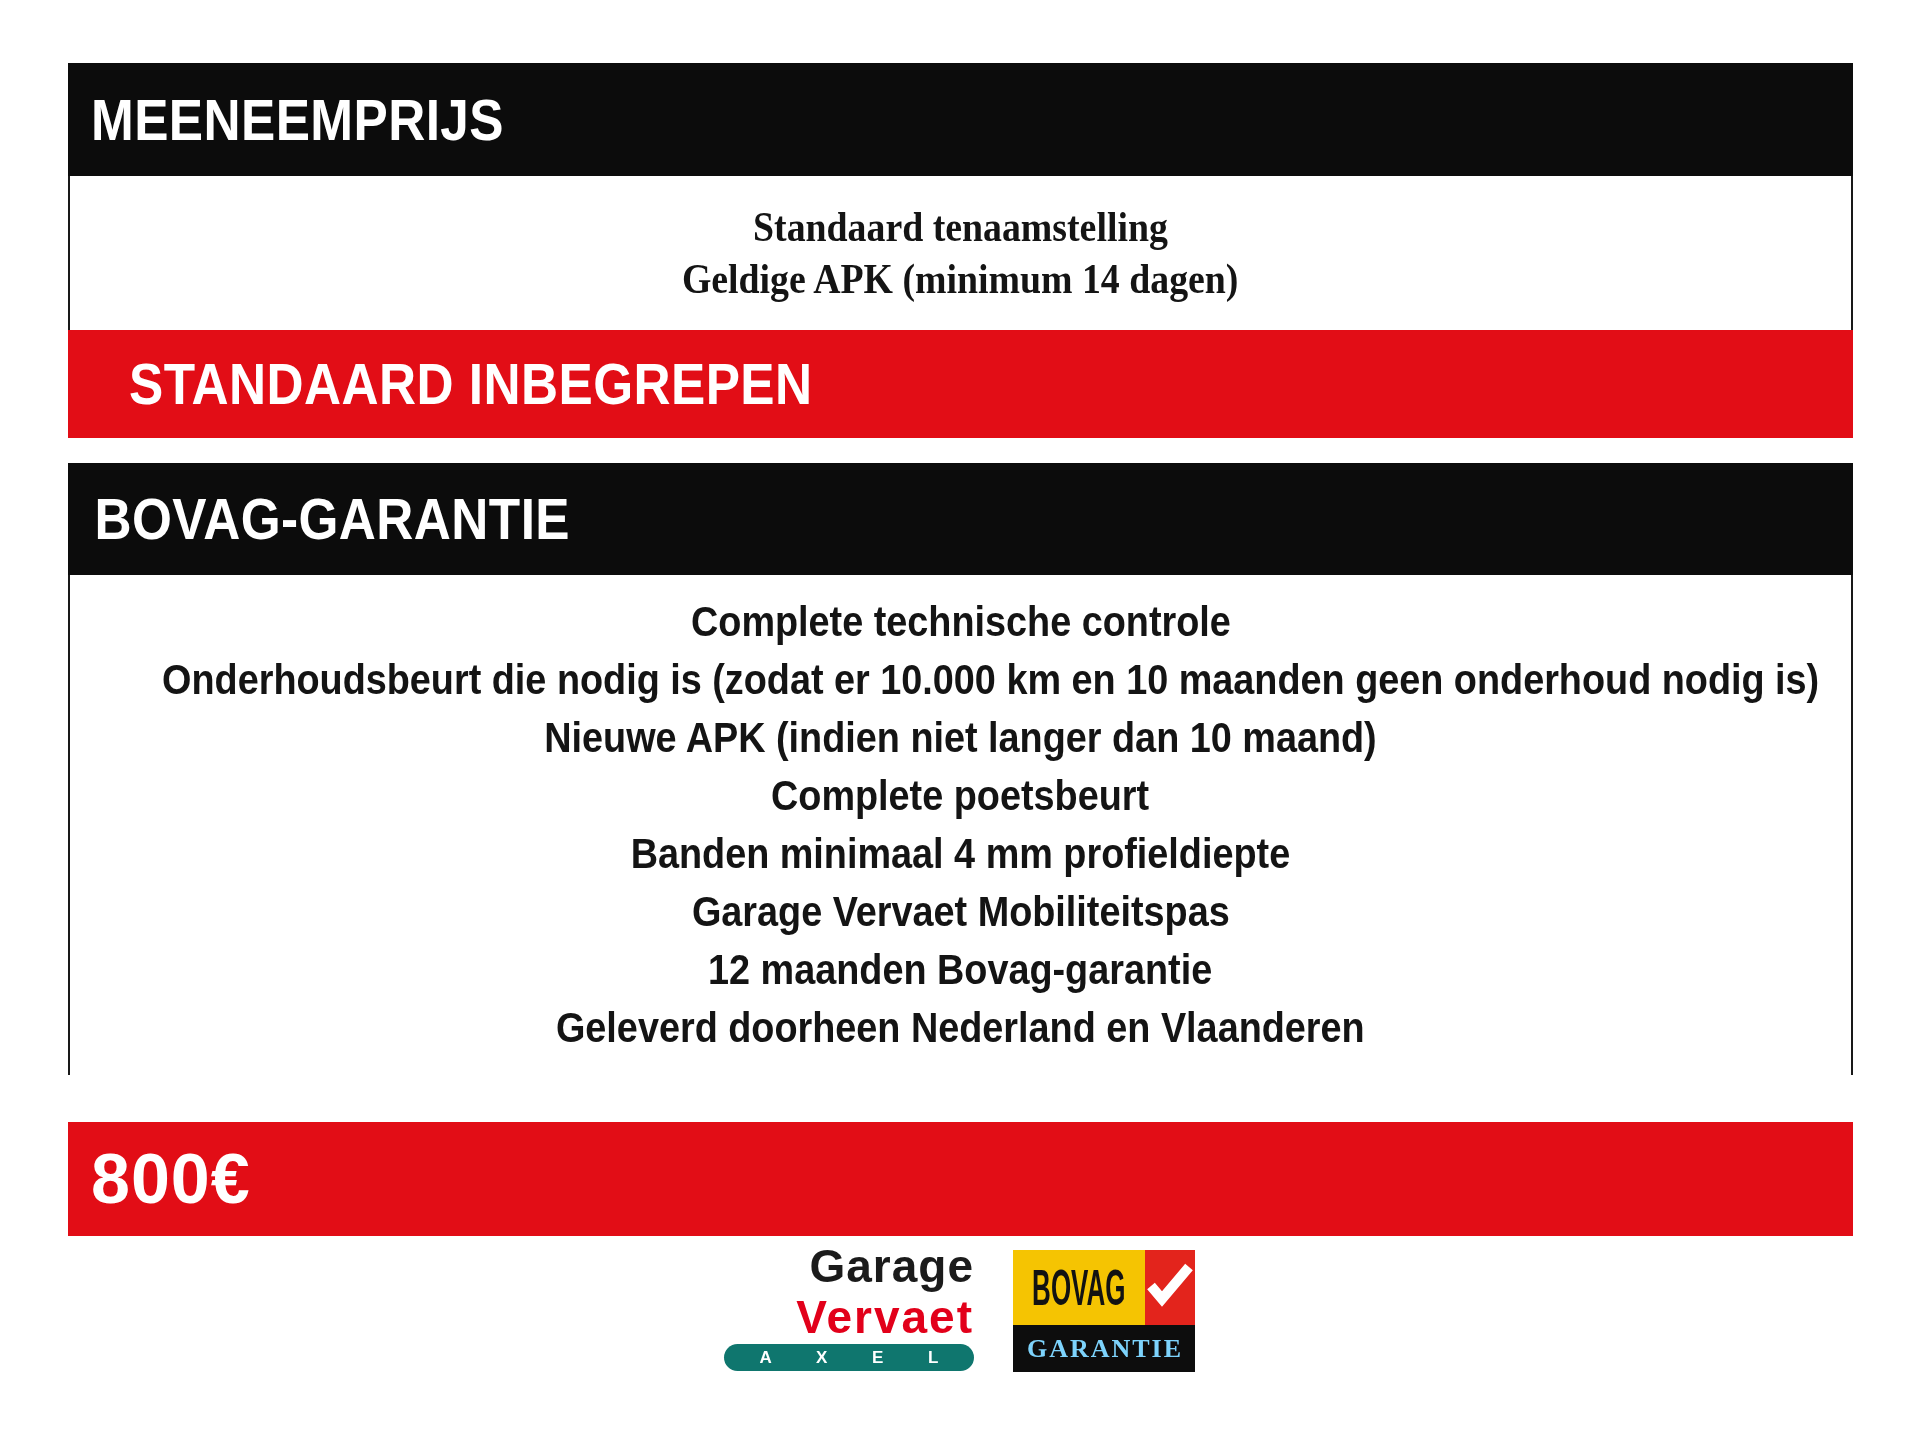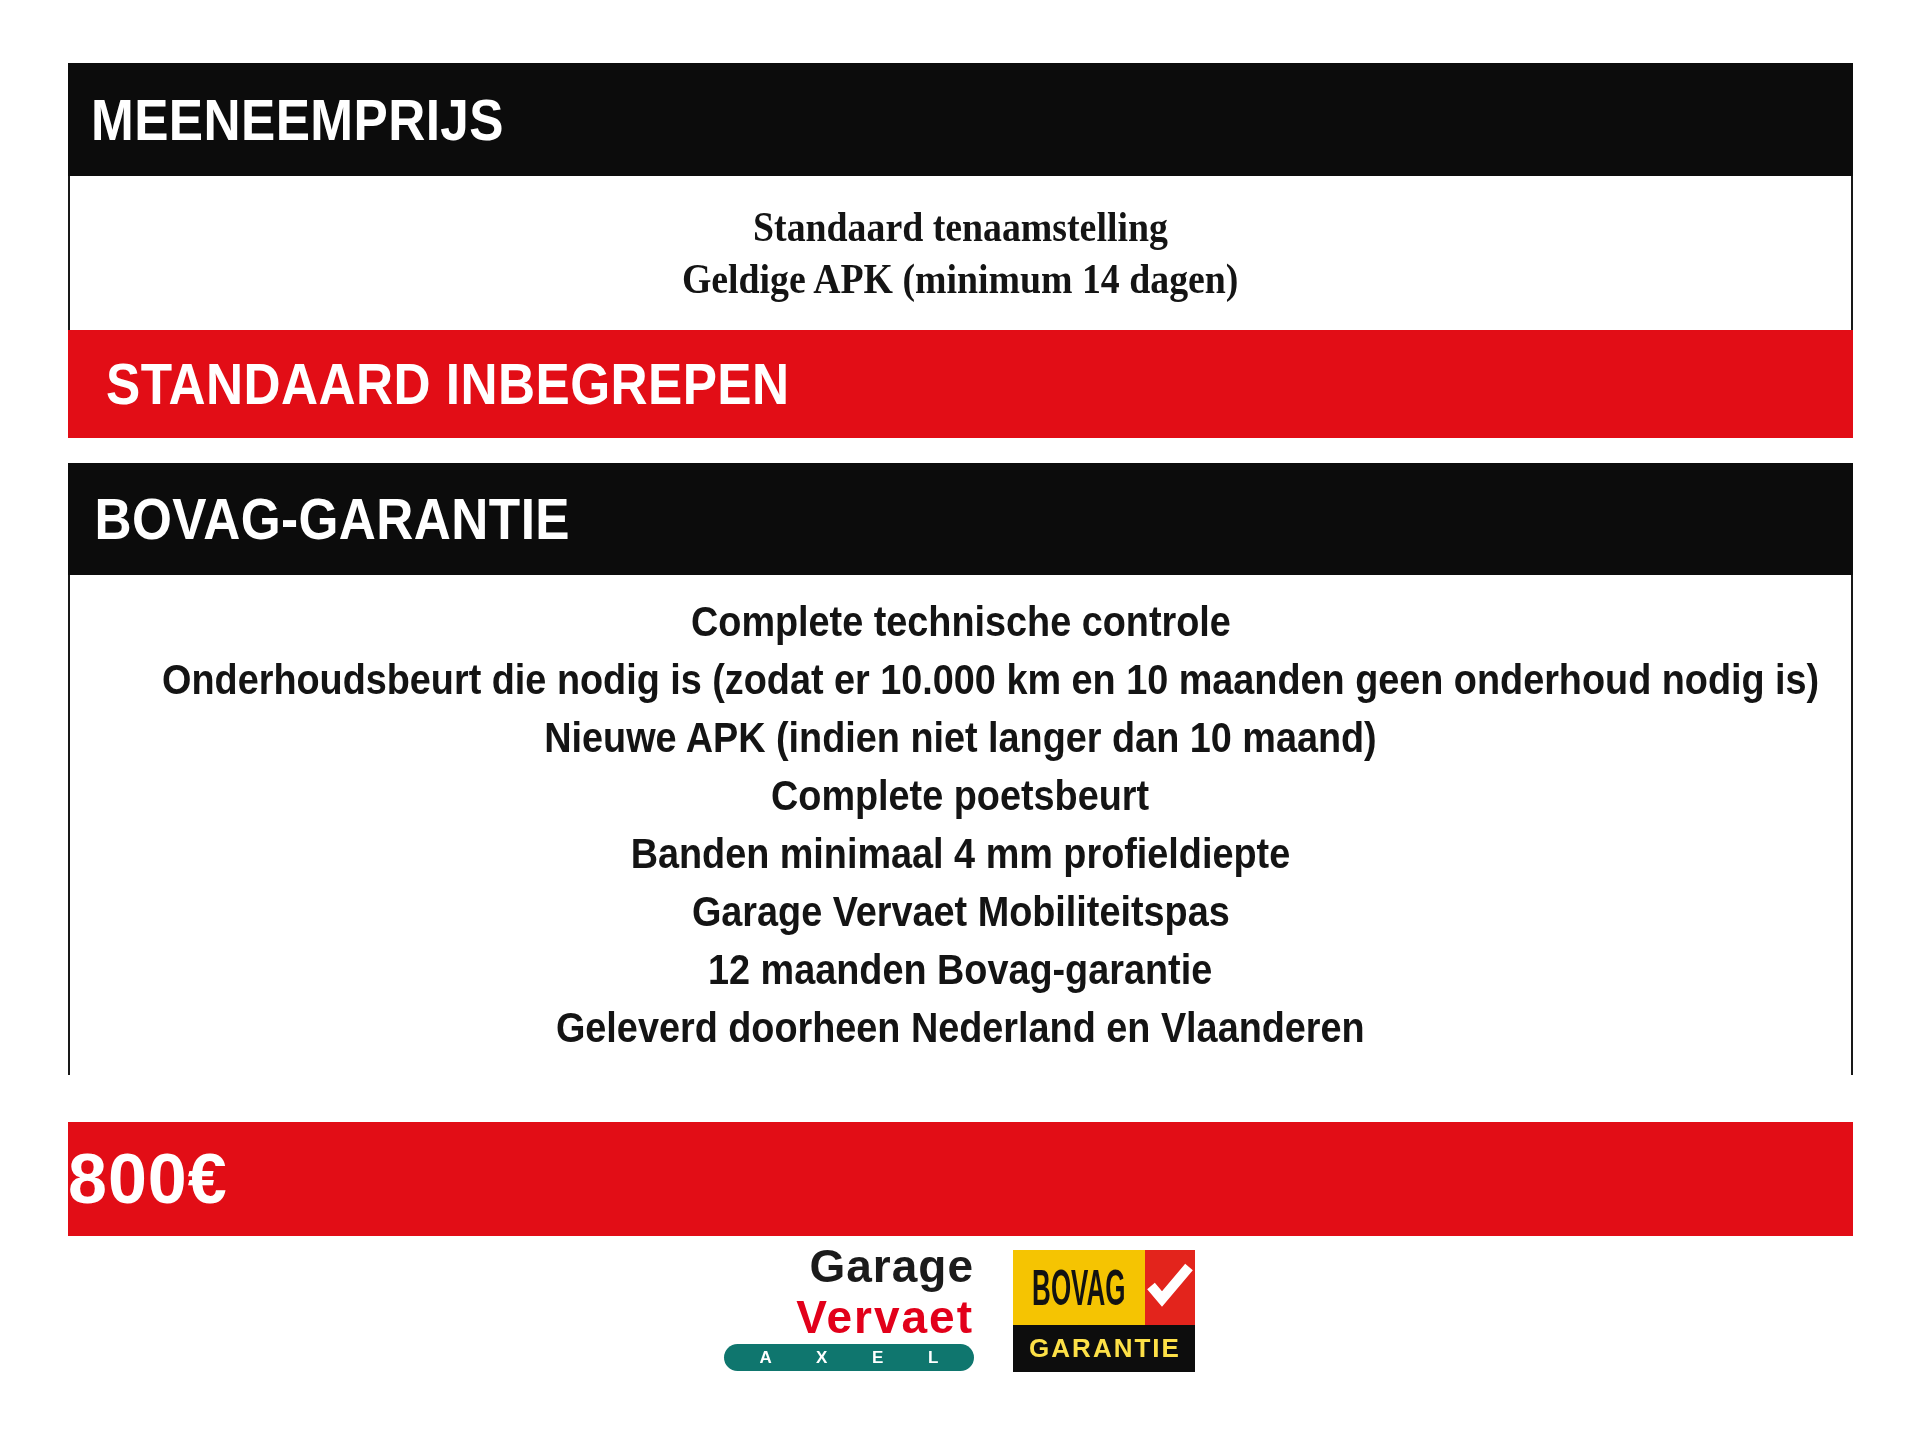--- a/index.html
+++ b/index.html
@@ -11,21 +11,21 @@
     overflow: hidden;
   }
 
   
   .bar {
     position: absolute; left: 68px; width: 1785px;
     display: flex; align-items: center; justify-content: flex-start;
     box-sizing: border-box;
   }
   .bar.black { background: #0c0c0c; color: #ffffff; }
-  .bar.red   { background: #e20d16; color: #ffffff; }
+  .bar.red   { background: #e20d16; color: #ffffff; padding-left: 23px; }
 
   .white-sec {
     position: absolute; left: 68px; width: 1785px;
     background: #ffffff;
     border-left: 2px solid #191919;
     border-right: 2px solid #191919;
     display: flex; flex-direction: column; justify-content: center;
     box-sizing: border-box;
   }
 
@@ -88,22 +88,22 @@
   }
   .bovag-red {
     width: 50px; height: 75px; background: #e3241c; position: relative;
   }
   .bovag-red svg { position: absolute; left: 2px; top: 13px; }
   .bovag-black {
     height: 47px; background: #0d0d0d;
     display: flex; align-items: center; justify-content: center;
   }
   .garantie-label {
-    color: #fde047; font-size: 26px; font-weight: bold;
-    letter-spacing: 2px; padding-left: 2px;
+    color: #7dd3fc; font-size: 26px; font-weight: bold;
+    letter-spacing: 2px; padding-left: 2px; font-family: Liberation Serif, serif;
   }
 </style>
 </head>
 <body>
 
 <div class="bar black" id="bar-meeneemprijs">
   <span class="h-text cond">MEENEEMPRIJS</span>
 </div>
 
 <div class="white-sec sec1" id="sec-details">

